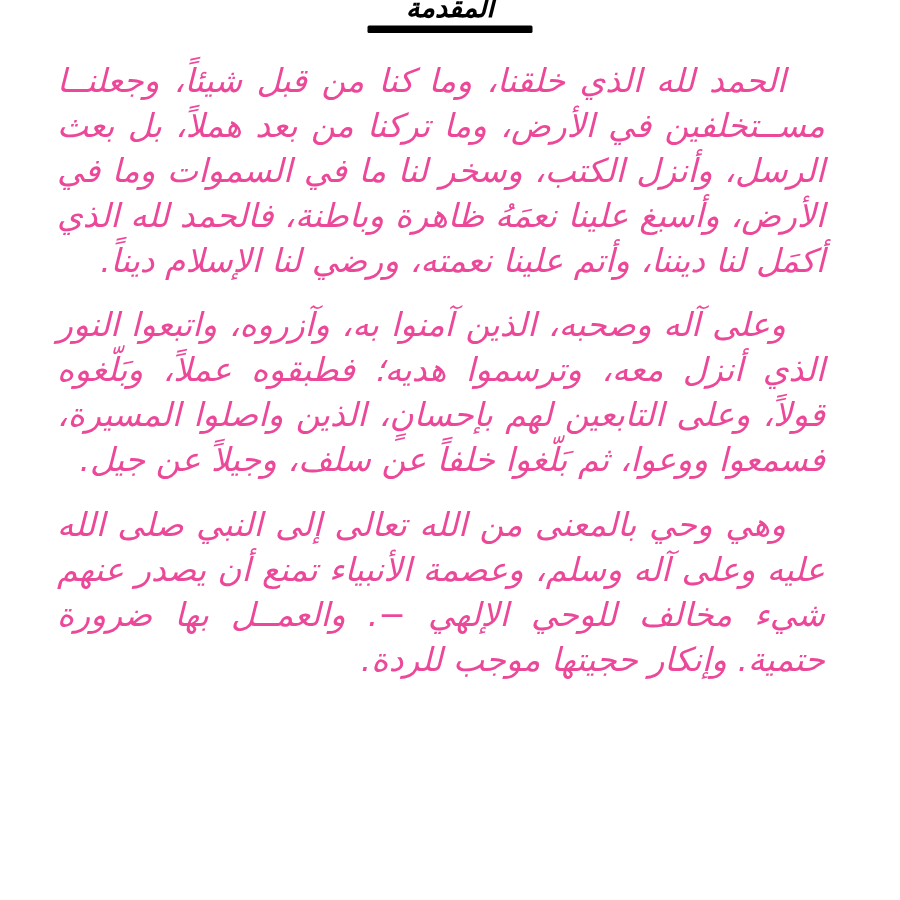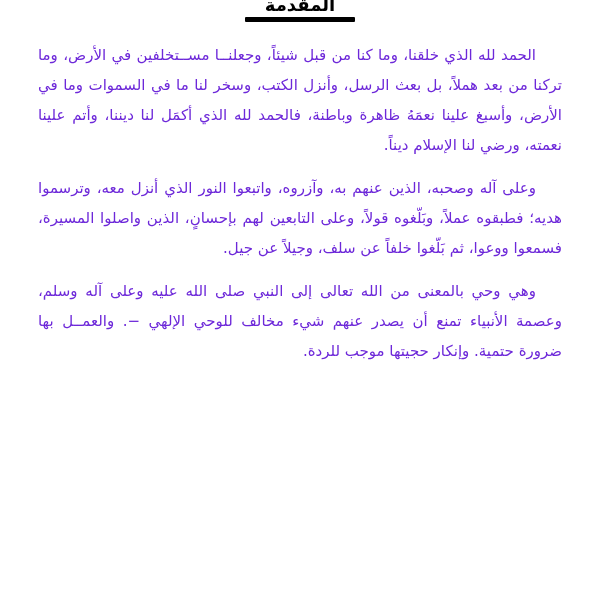--- a/index.html
+++ b/index.html
@@ -10,20 +10,21 @@
   .page {
     position: relative;
     width: 600px;
     height: 600px;
     box-sizing: border-box;
     background: #ffffff;
     color: #141414;
     font-family: "DejaVu Sans", sans-serif;
     padding: 0 38px;
     overflow: hidden;
+    font-style: italic;
   }
   .page-header {
     text-align: center;
     margin-top: -4px; 
   }
   .page-title {
     display: inline-block;
     margin: 0;
     font-size: 18px;
     font-weight: 700;
@@ -38,39 +39,39 @@
     border-radius: 1px;
   }
   .body-text {
     margin-top: 18px;
   }
   .body-text p {
     direction: rtl;
     unicode-bidi: embed;
     text-align: justify;
     text-justify: inter-word;
-    font-size: 15px;
+    font-size: 22px;
     line-height: 30px;
-    margin: 0 0 13px 0;
+    margin: 0 12px 13px 0;
     text-indent: 26px; 
-    color: #6d28d9;
+    color: #ec4899;
   }
   .body-text p:last-child {
     margin-bottom: 0;
   }
 </style>
 </head>
 <body>
 
 <div class="page">
 
   <header class="page-header">
     <h1 class="page-title">المقدمة</h1>
     <div class="title-rule"></div>
   </header>
 
   <main class="body-text">
     <p>الحمد لله الذي خلقنا، وما كنا من قبل شيئاً، وجعلنــا مســتخلفين في الأرض، وما تركنا من بعد هملاً، بل بعث الرسل، وأنزل الكتب، وسخر لنا ما في السموات وما في الأرض، وأسبغ علينا نعمَهُ ظاهرة وباطنة، فالحمد لله الذي أكمَل لنا ديننا، وأتم علينا نعمته، ورضي لنا الإسلام ديناً.</p>
-    <p>وعلى آله وصحبه، الذين عنهم به، وآزروه، واتبعوا النور الذي أنزل معه، وترسموا هديه؛ فطبقوه عملاً، وبَلّغوه قولاً، وعلى التابعين لهم بإحسانٍ، الذين واصلوا المسيرة، فسمعوا ووعوا، ثم بَلّغوا خلفاً عن سلف، وجيلاً عن جيل.</p>
+    <p>وعلى آله وصحبه، الذين آمنوا به، وآزروه، واتبعوا النور الذي أنزل معه، وترسموا هديه؛ فطبقوه عملاً، وبَلّغوه قولاً، وعلى التابعين لهم بإحسانٍ، الذين واصلوا المسيرة، فسمعوا ووعوا، ثم بَلّغوا خلفاً عن سلف، وجيلاً عن جيل.</p>
     <p>وهي وحي بالمعنى من الله تعالى إلى النبي صلى الله عليه وعلى آله وسلم، وعصمة الأنبياء تمنع أن يصدر عنهم شيء مخالف للوحي الإلهي −. والعمــل بها ضرورة حتمية. وإنكار حجيتها موجب للردة.</p>
   </main>
 
 </div>
 
 </body></html>

